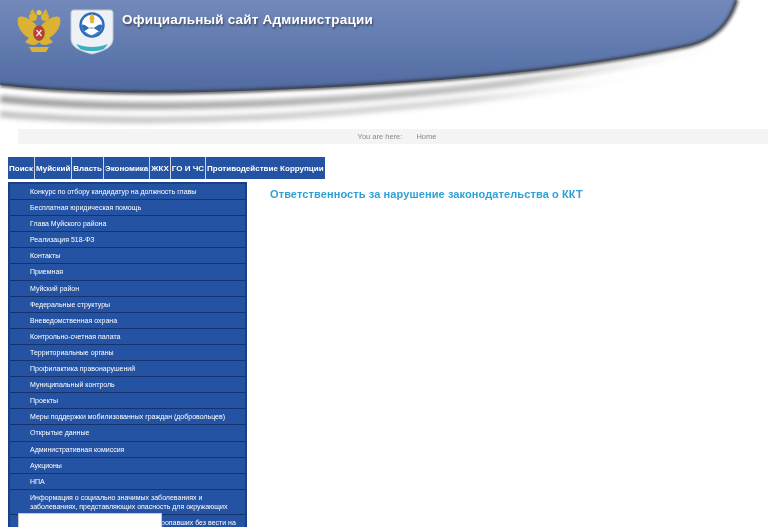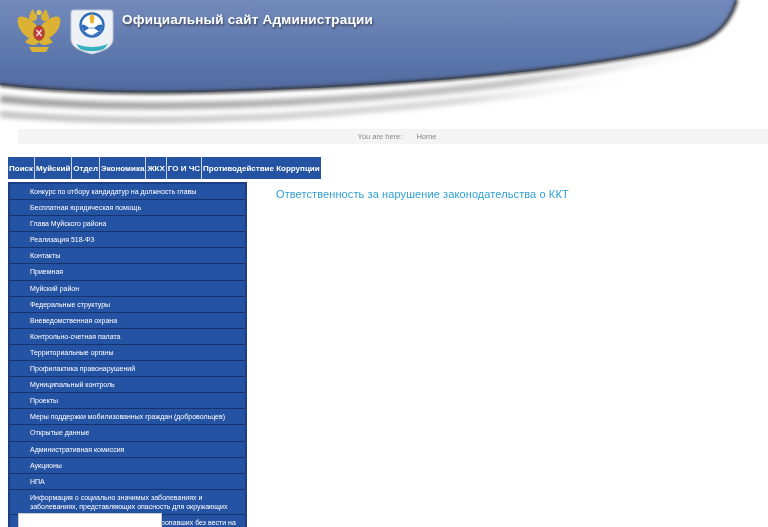--- a/index.html
+++ b/index.html
@@ -41,22 +41,22 @@
     position:absolute;left:8px;top:182px;width:239px;box-sizing:border-box;
     background:#2553a4;border:2px solid #1b3e84;
   }
   .sidebar .sb-item{
     color:#fff;font-size:7px;line-height:1.3;
     padding:3px 8px 3px 20px;border-bottom:1px solid #17336e;cursor:pointer;
   }
   .sidebar .sb-item:last-child{border-bottom:none;}
   
   .page-title{
-    position:absolute;left:276px;top:188px;
-    font-size:11px;font-weight:normal;color:#2fa0d5;letter-spacing:.1px;
+    position:absolute;left:270px;top:188px;
+    font-size:11px;font-weight:bold;color:#2fa0d5;letter-spacing:.1px;
   }
   
   .widget-box{
     position:absolute;left:18px;top:513px;width:142px;height:20px;
     background:#fff;border:1px solid #c9c9c9;border-bottom:none;
   }
 </style>
 </head>
 <body>
 
@@ -123,21 +123,21 @@
 </div>
 
 <div class="breadcrumb">
   <span class="prefix">You are here:</span>
   <a class="home" href="#">Home</a>
 </div>
 
 <div class="main-nav">
   <div class="nav-item">Поиск</div>
   <div class="nav-item">Муйский</div>
-  <div class="nav-item">Отдел</div>
+  <div class="nav-item">Власть</div>
   <div class="nav-item">Экономика</div>
   <div class="nav-item">ЖКХ</div>
   <div class="nav-item">ГО И ЧС</div>
   <div class="nav-item">Противодействие Коррупции</div>
 
 </div>
 
 <div class="sidebar">
   <div class="sb-item">Конкурс по отбору кандидатур на должность главы</div>
   <div class="sb-item">Бесплатная юридическая помощь</div>

